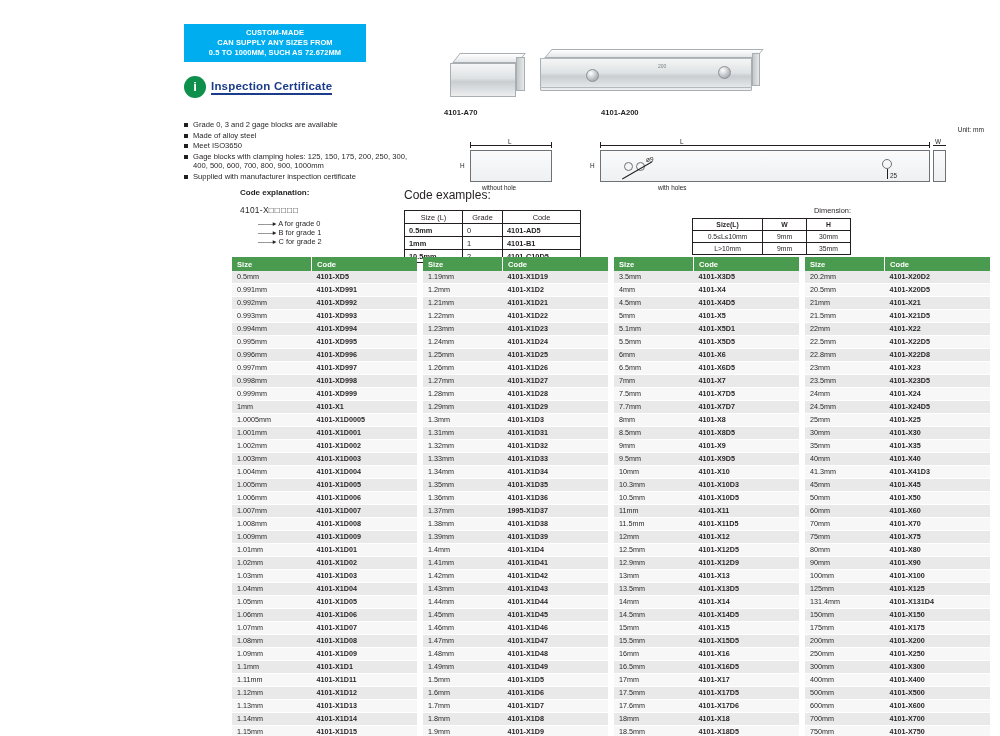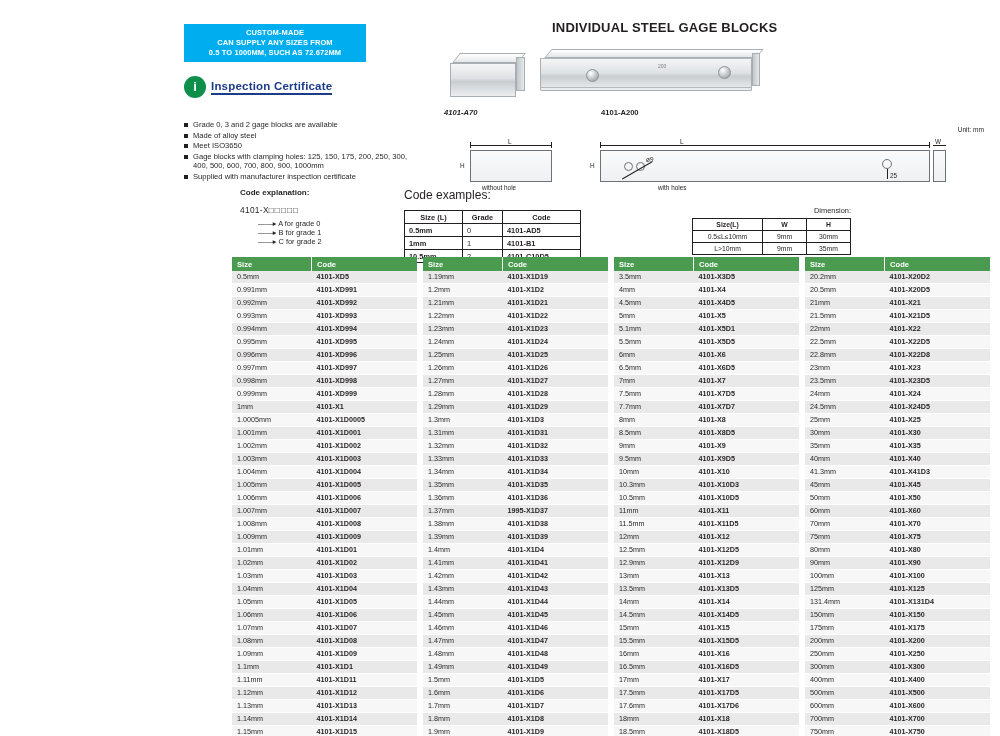--- a/index.html
+++ b/index.html
@@ -91,21 +91,21 @@
   .arrow-line { font-size:7.4px; margin-left:18px; white-space:nowrap; }
   .arrow-line span.ar { color:#231f20; }
 
   
   table { border-collapse:collapse; }
   .ex { position:absolute; left:404px; top:188px; }
   .ex .t { font-size:12px; font-weight:normal; margin-bottom:8px; }
   .ex table td, .ex table th {
     border:1px solid #231f20; font-size:7.4px; padding:1px 4px; height:13px;
   }
-  .ex table th { background:#ffffff; font-weight:bold; }
+  .ex table th { background:#ffffff; font-weight:normal; }
   .ex table td { text-align:left; }
   .ex .c-code { font-weight:bold; }
 
   .dim { position:absolute; left:692px; top:206px; }
   .dim .t { font-size:7.4px; margin-bottom:3px;text-align:right; }
   .dim table td, .dim table th { border:1px solid #231f20; font-size:6.8px; padding:1px 4px; height:12px; text-align:center; }
 
   
   .codetables { position:absolute; left:232px; top:257px; width:758px; display:flex; gap:6px; }
   .ct { flex:1 1 0; }
@@ -148,30 +148,29 @@
   <div class="bullets">
     <ul>
       <li>Grade 0, 3 and 2 gage blocks are available</li>
       <li>Made of alloy steel</li>
       <li>Meet ISO3650</li>
       <li>Gage blocks with clamping holes: 125, 150, 175, 200, 250, 300, 400, 500, 600, 700, 800, 900, 1000mm</li>
       <li>Supplied with manufacturer inspection certificate</li>
     </ul>
   </div>
 
-  <div class="main-title">INDIVIDUAL STEEL GAGE BLOCKS</div>
 
   <div class="photos">
 
     <div class="blk-a70">
       <div class="steel-top" style="position:absolute; left:6px; top:0px; width:66px; height:10px; transform:skewX(-38deg);"></div>
       <div class="steel" style="position:absolute; left:0px; top:10px; width:66px; height:34px;"></div>
       <div class="steel" style="position:absolute; left:66px; top:4px; width:9px; height:34px; background:linear-gradient(90deg,#c2c7ca,#e6e9ea);"></div>
     </div>
-    <div class="cap" style="left:14px; top:63px;font-style:italic;">4101-A70</div>
+    <div class="cap" style="left:14px; top:63px;">4101-A70</div>
 
     <div class="blk-a200">
       <div class="steel-top" style="position:absolute; left:8px; top:0px; width:212px; height:9px; transform:skewX(-40deg);"></div>
       <div class="steel" style="position:absolute; left:0px; top:9px; width:212px; height:33px; border-radius:1px;"></div>
       <div class="steel" style="position:absolute; left:212px; top:4px; width:8px; height:33px; background:linear-gradient(90deg,#c2c7ca,#e6e9ea);"></div>
       <div class="hole" style="left:46px; top:20px; width:13px; height:13px;"></div>
       <div class="hole" style="left:178px; top:17px; width:13px; height:13px;"></div>
       <div class="etch" style="left:118px; top:14px;">200</div>
       <div style="position:absolute; left:0; top:9px; width:212px; height:1px; background:#b4b9bc;"></div>
       <div style="position:absolute; left:0; top:38px; width:212px; height:1px; background:#b4b9bc;"></div>

